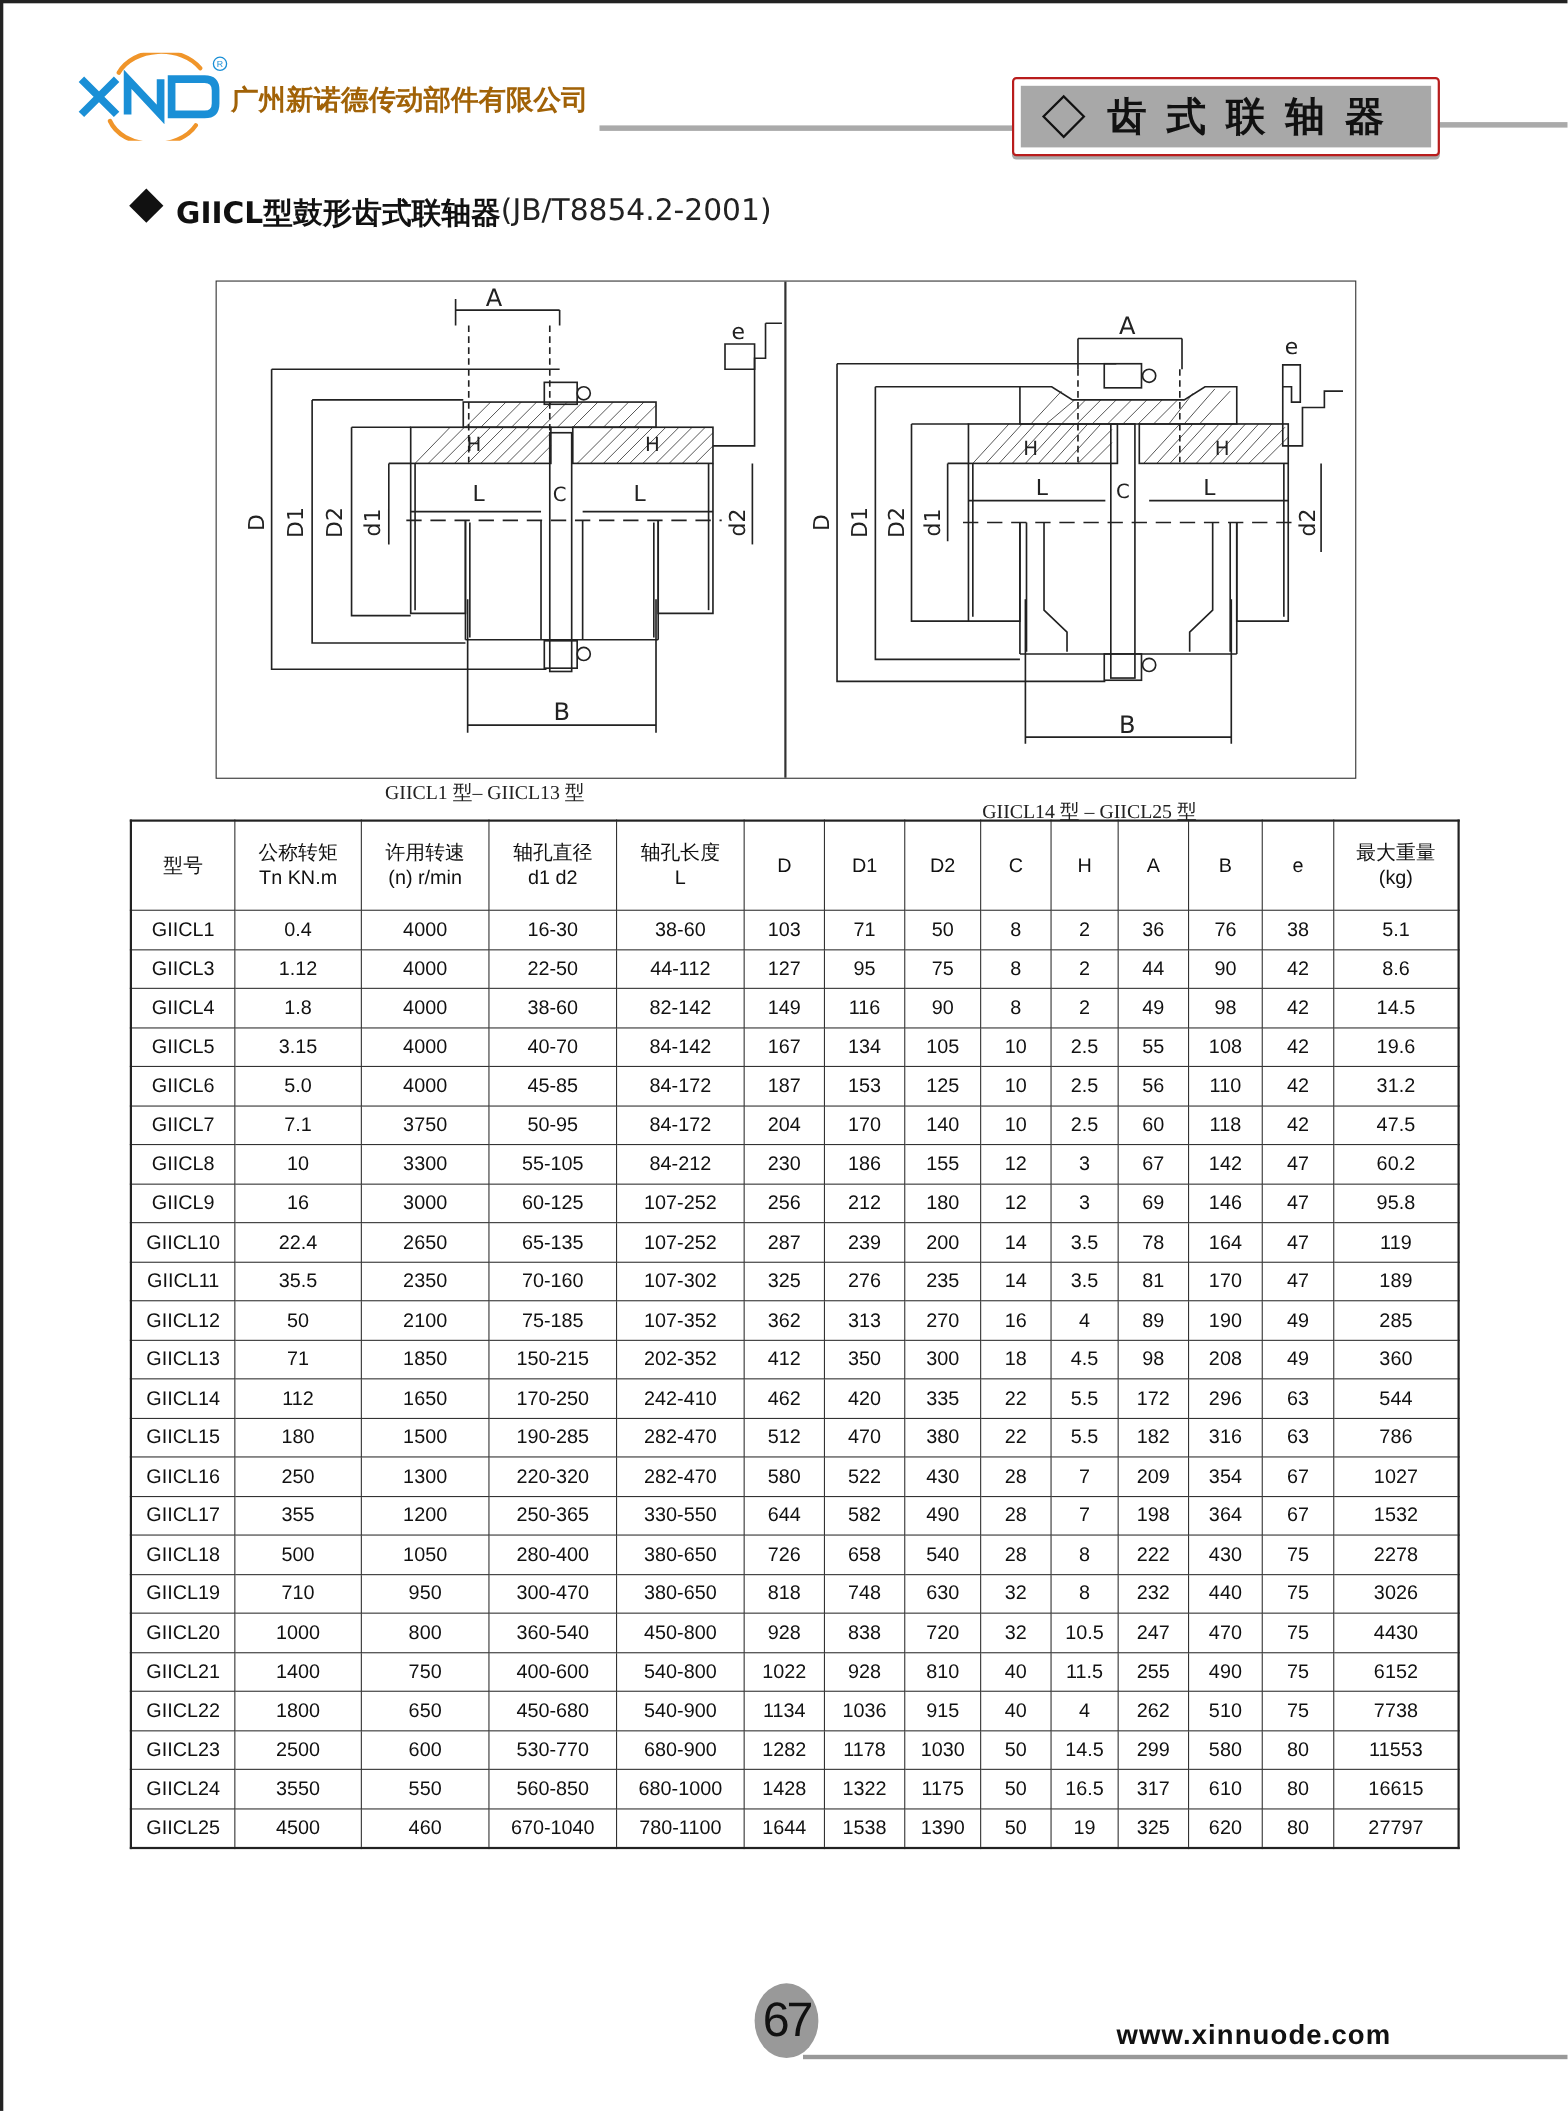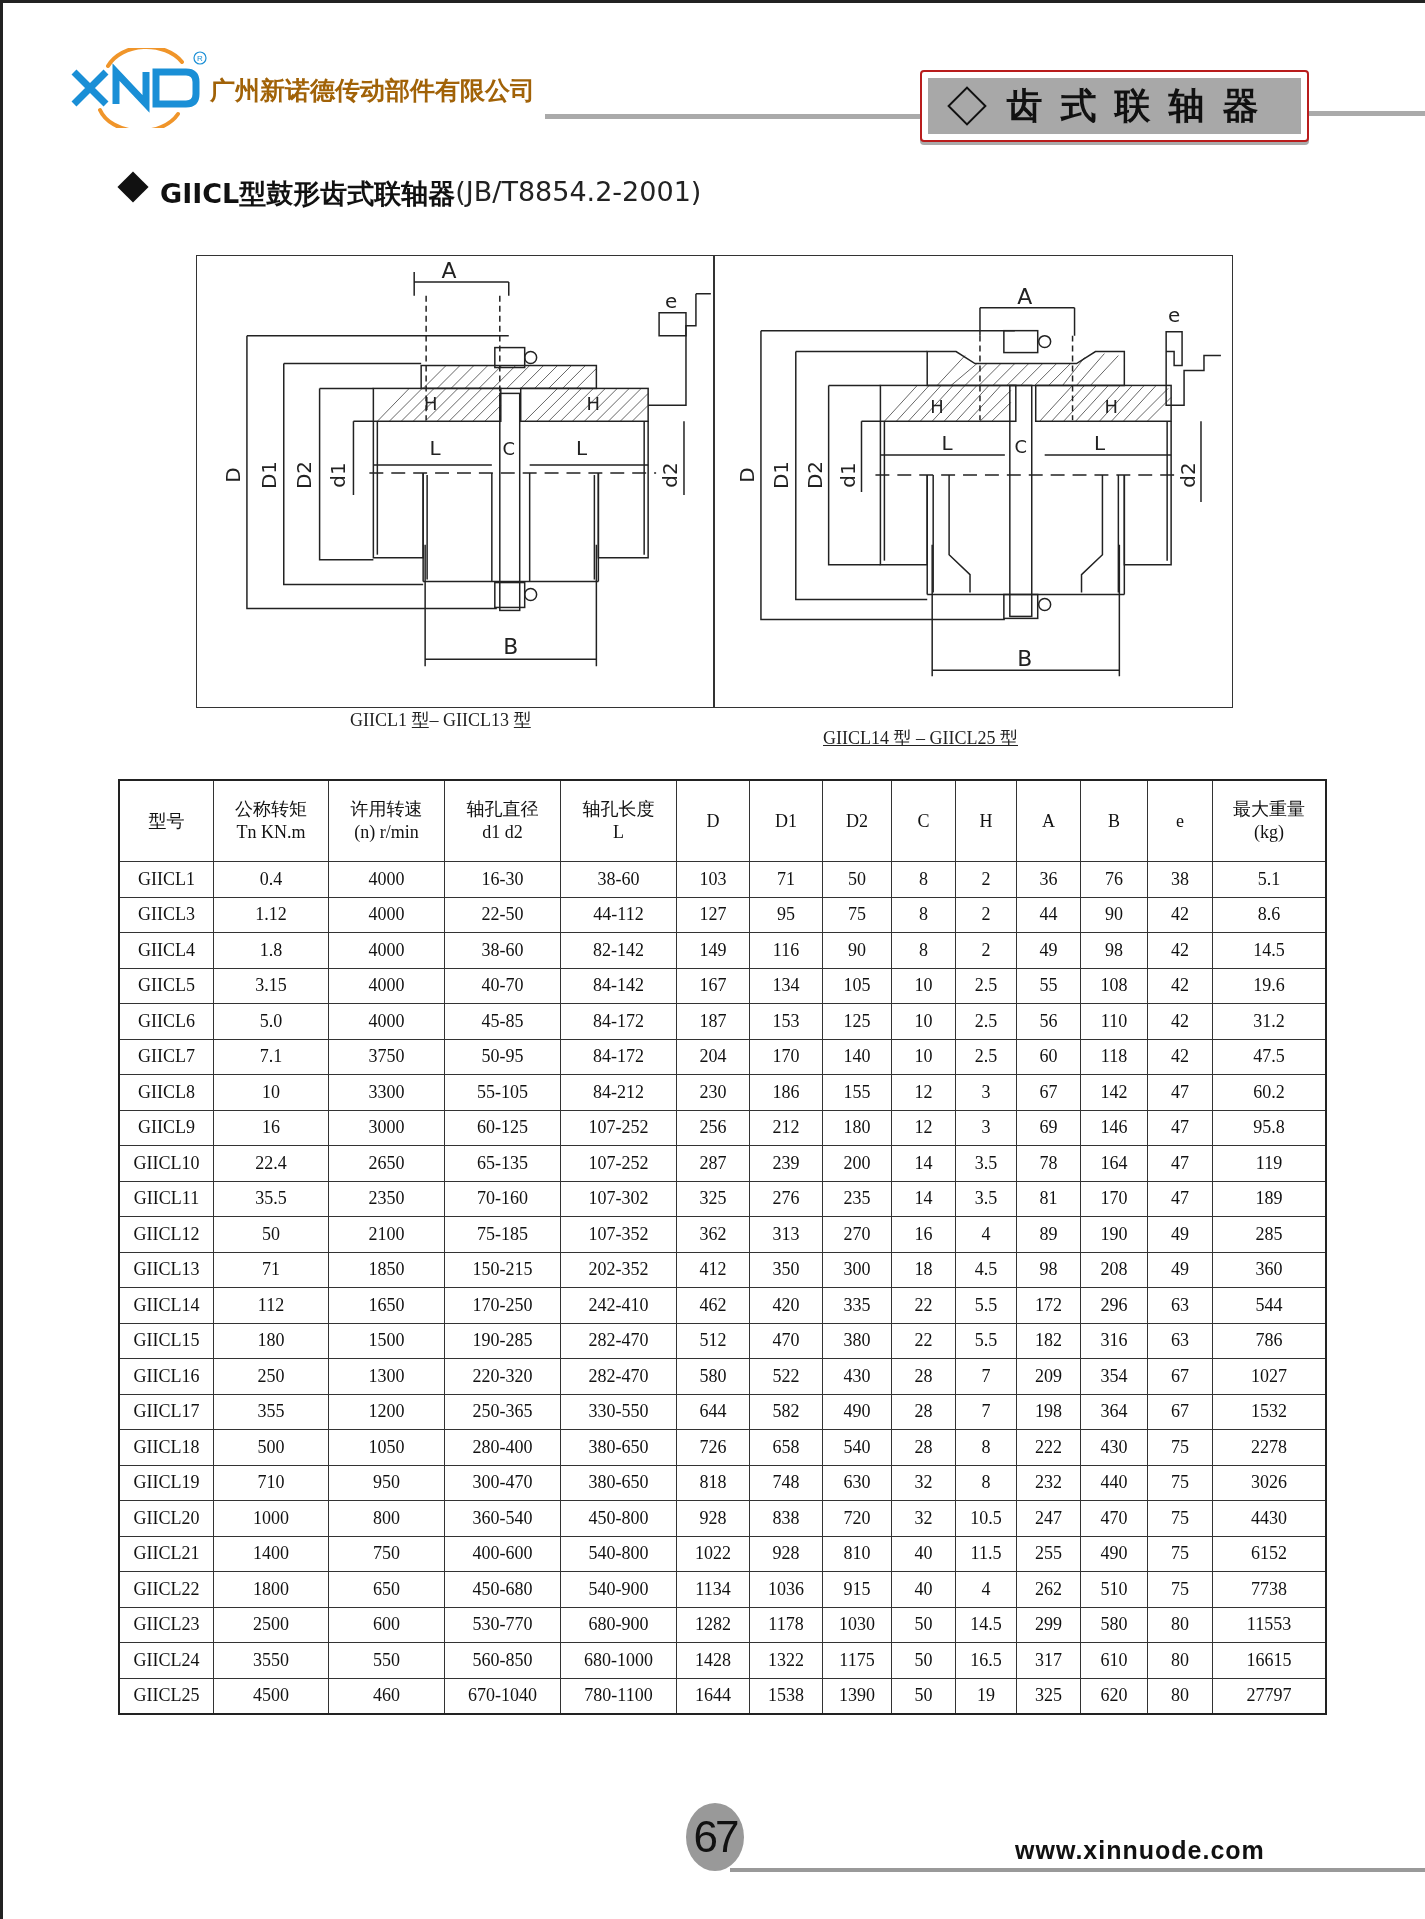--- a/index.html
+++ b/index.html
@@ -18,21 +18,21 @@
   .title { position:absolute; left:122px; top:176px; display:flex; }
   .title-diamond { width:22px; height:22px; background:#111; transform:rotate(45deg); margin-right:16px; }
   .title-bold { font-weight:bold; font-size:27px; color:#111; }
   .title-norm { font-size:27px; color:#222; }
   
   .figure { position:absolute; left:196px; top:255px; width:1037px; height:453px; border:1.5px solid #333; box-sizing:border-box; }
   .fig-split { position:absolute; left:516px; top:0; width:1.5px; height:100%; background:#333; }
   .fig-panel { position:absolute; top:0; height:100%; }
   .fig-cap { position:absolute; font-family:"Liberation Serif", serif; font-size:18px; color:#222;margin-top:40px; }
   
-  .spec-table { position:absolute; left:118px; top:779px; border-collapse:collapse; font-family:Liberation Serif, serif; font-size:18px; color:#111;padding-left:24px; }
+  .spec-table { position:absolute; left:118px; top:745px; border-collapse:collapse; font-family:Liberation Sans, sans-serif; font-size:18px; color:#111;padding-left:24px; }
   .spec-table td, .spec-table th { border:1.6px solid #333; text-align:center; padding:0; font-weight:normal; }
   .spec-table th { height:80px; line-height:23px; font-size:18px; }
   .spec-table td { height:34.5px; }
   .spec-table { border:2px solid #222; }
   
   .pg-circle { position:absolute; left:686px; top:1803px; width:58px; height:68px; border-radius:50%; background:#999; display:flex; align-items:center; justify-content:center; font-family:"Liberation Sans", sans-serif; font-size:44px; color:#111; letter-spacing:-3px; }
   .footer-line { position:absolute; left:730px; top:1868px; width:695px; height:4px; background:#999; }
   .website { position:absolute; left:1015px; top:1836px; font-family:"Liberation Sans", sans-serif; font-weight:bold; font-size:25px; color:#111; letter-spacing:1px; }
 </style>
 </head>
@@ -168,21 +168,21 @@
       <text x="215" y="158" font-size="18" fill="#222" stroke="none">H</text>
       <text x="390" y="158" font-size="18" fill="#222" stroke="none">H</text>
       <text x="460" y="66" font-size="20" fill="#222" stroke="none" text-anchor="middle">e</text>
       <text transform="translate(38,220) rotate(-90)" font-size="20" fill="#222" stroke="none" text-anchor="middle">D</text>
       <text transform="translate(72,220) rotate(-90)" font-size="20" fill="#222" stroke="none" text-anchor="middle">D1</text>
       <text transform="translate(106,220) rotate(-90)" font-size="20" fill="#222" stroke="none" text-anchor="middle">D2</text>
       <text transform="translate(139,220) rotate(-90)" font-size="20" fill="#222" stroke="none" text-anchor="middle">d1</text>
       <text transform="translate(481,220) rotate(-90)" font-size="20" fill="#222" stroke="none" text-anchor="middle">d2</text>
     </g>
   </svg>
-  <div class="fig-cap" style="left:626px;top:430px;text-decoration:underline;">GIICL14 型  – GIICL25 型</div>
+  <div class="fig-cap" style="left:696px;top:430px;">GIICL14 型  – GIICL25 型</div>
 </div>
 
 <table class="spec-table" id="spec-table">
   <thead>
     <tr id="hdr-row">
         <th style="width: 93px;">
           <div>型号</div>
         </th>
         <th style="width: 114px;">
           <div>公称转矩</div>

